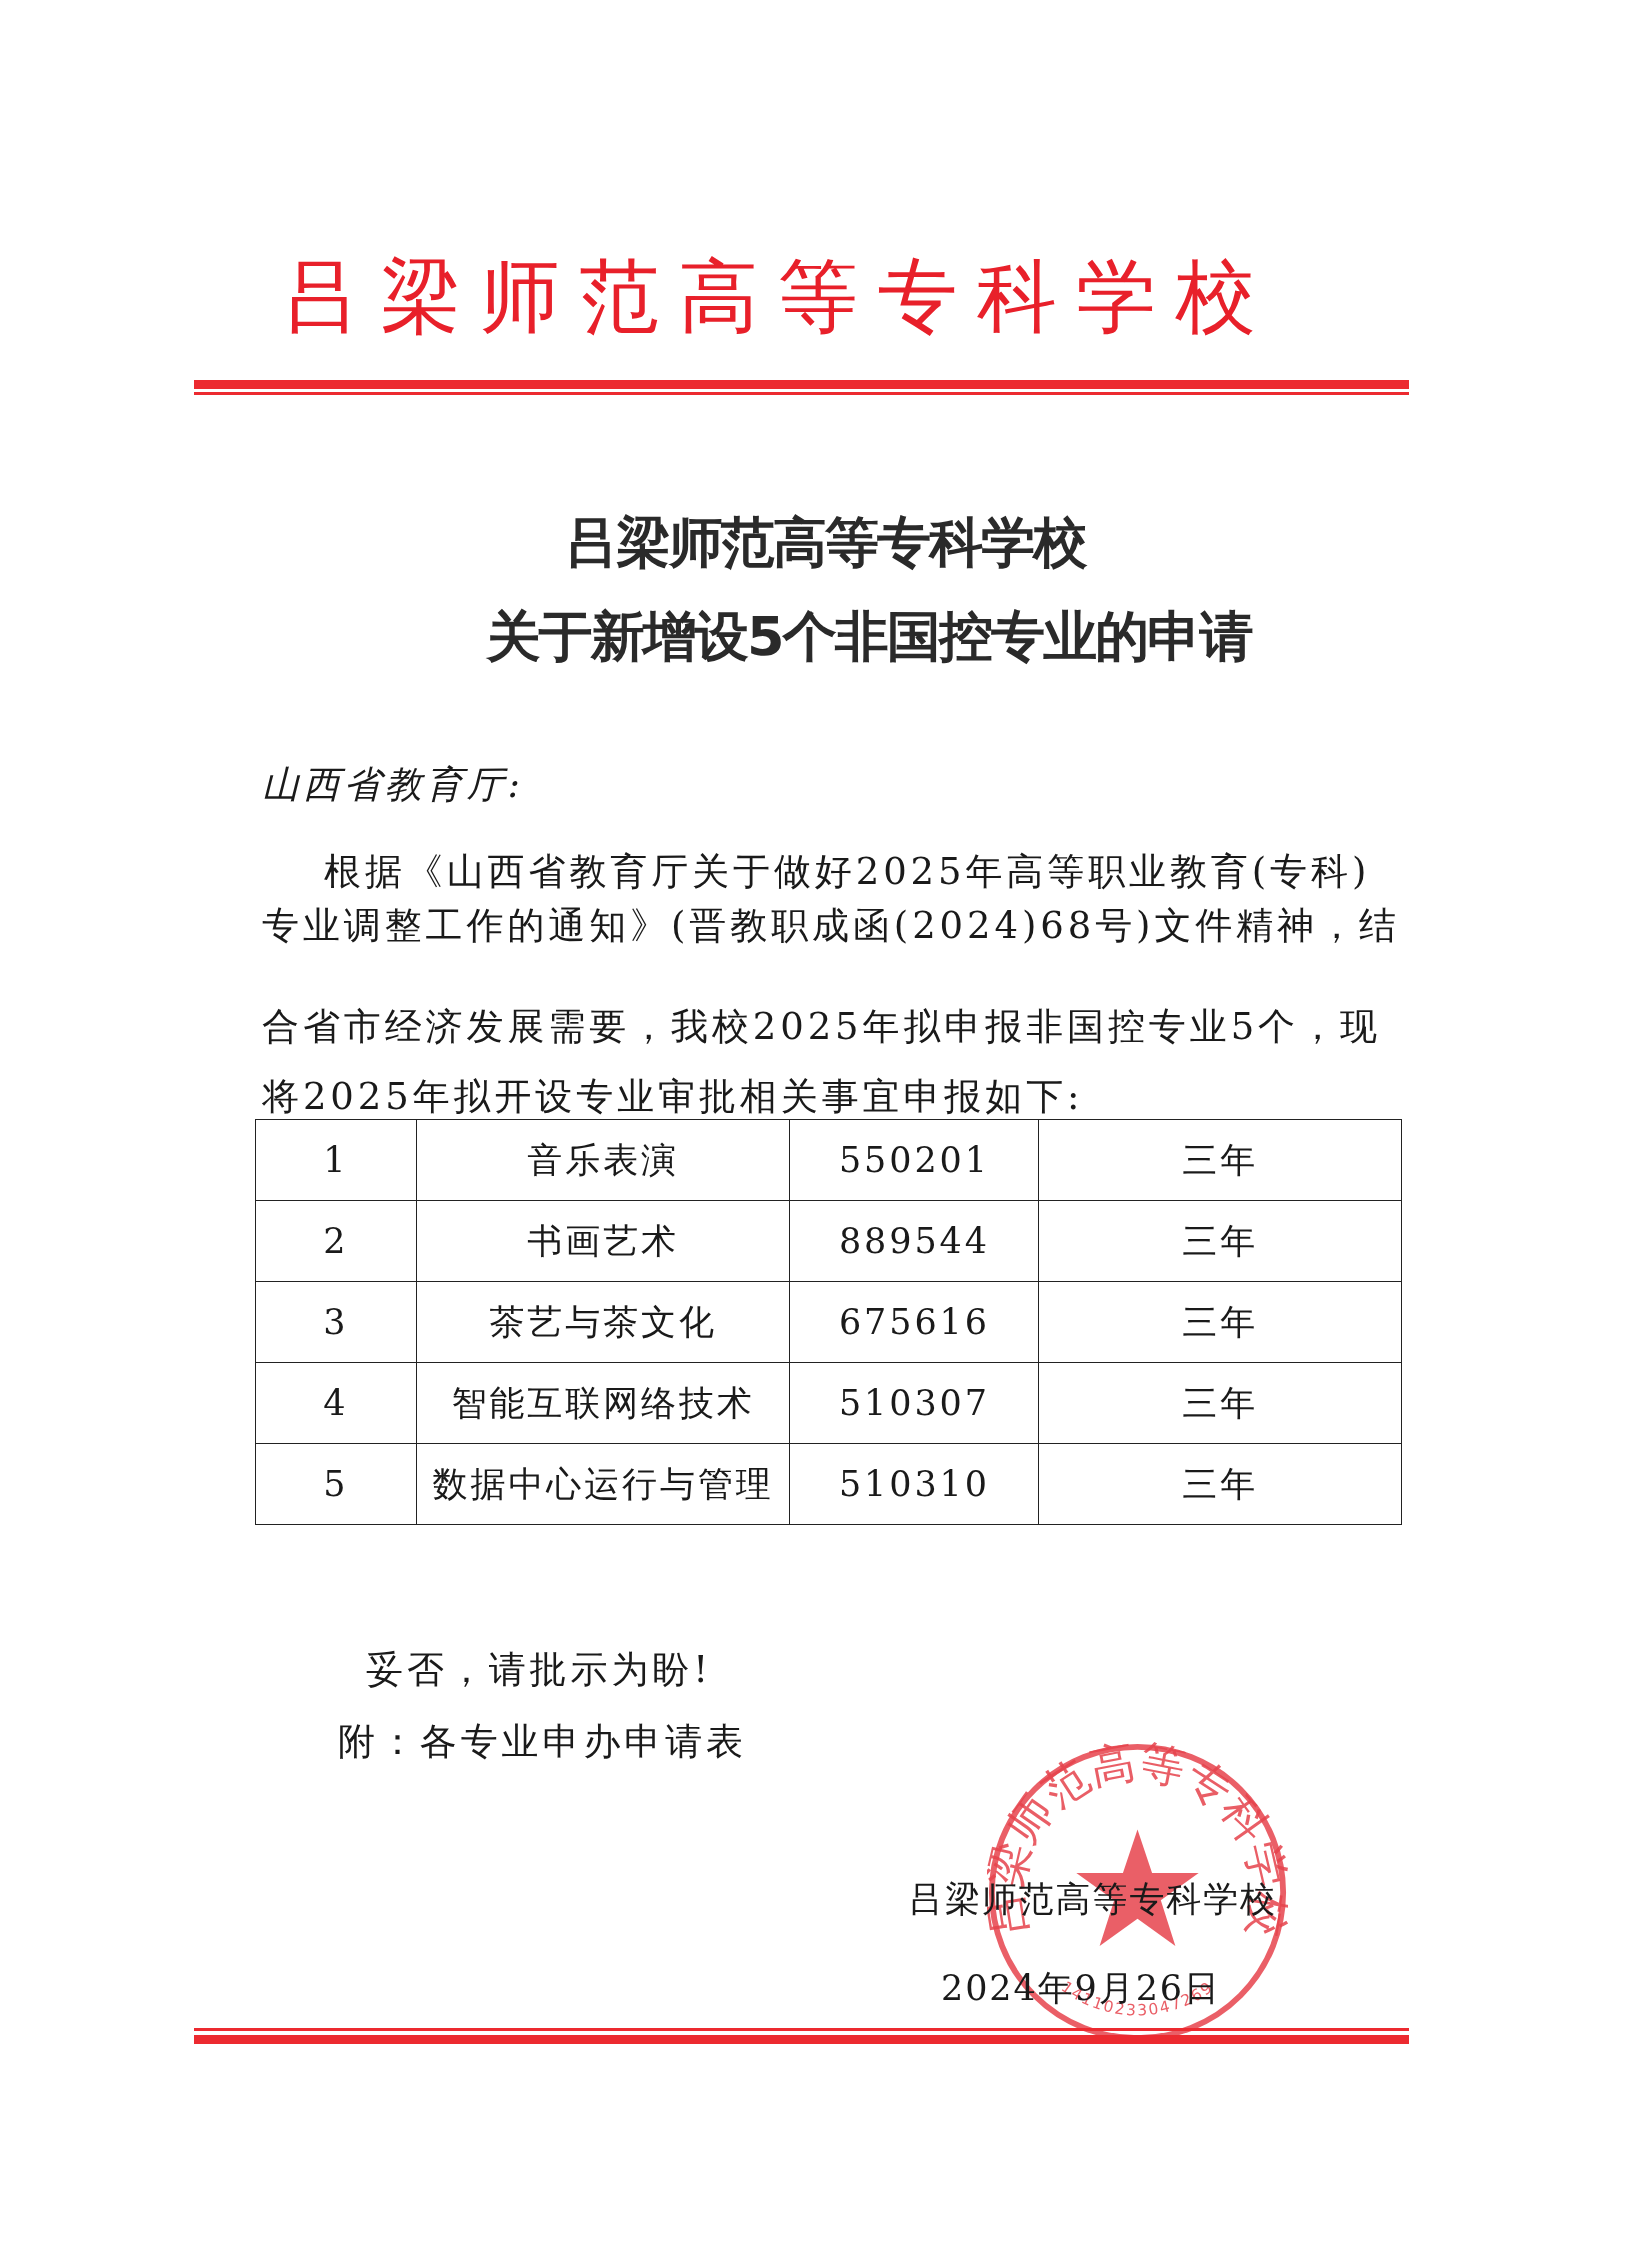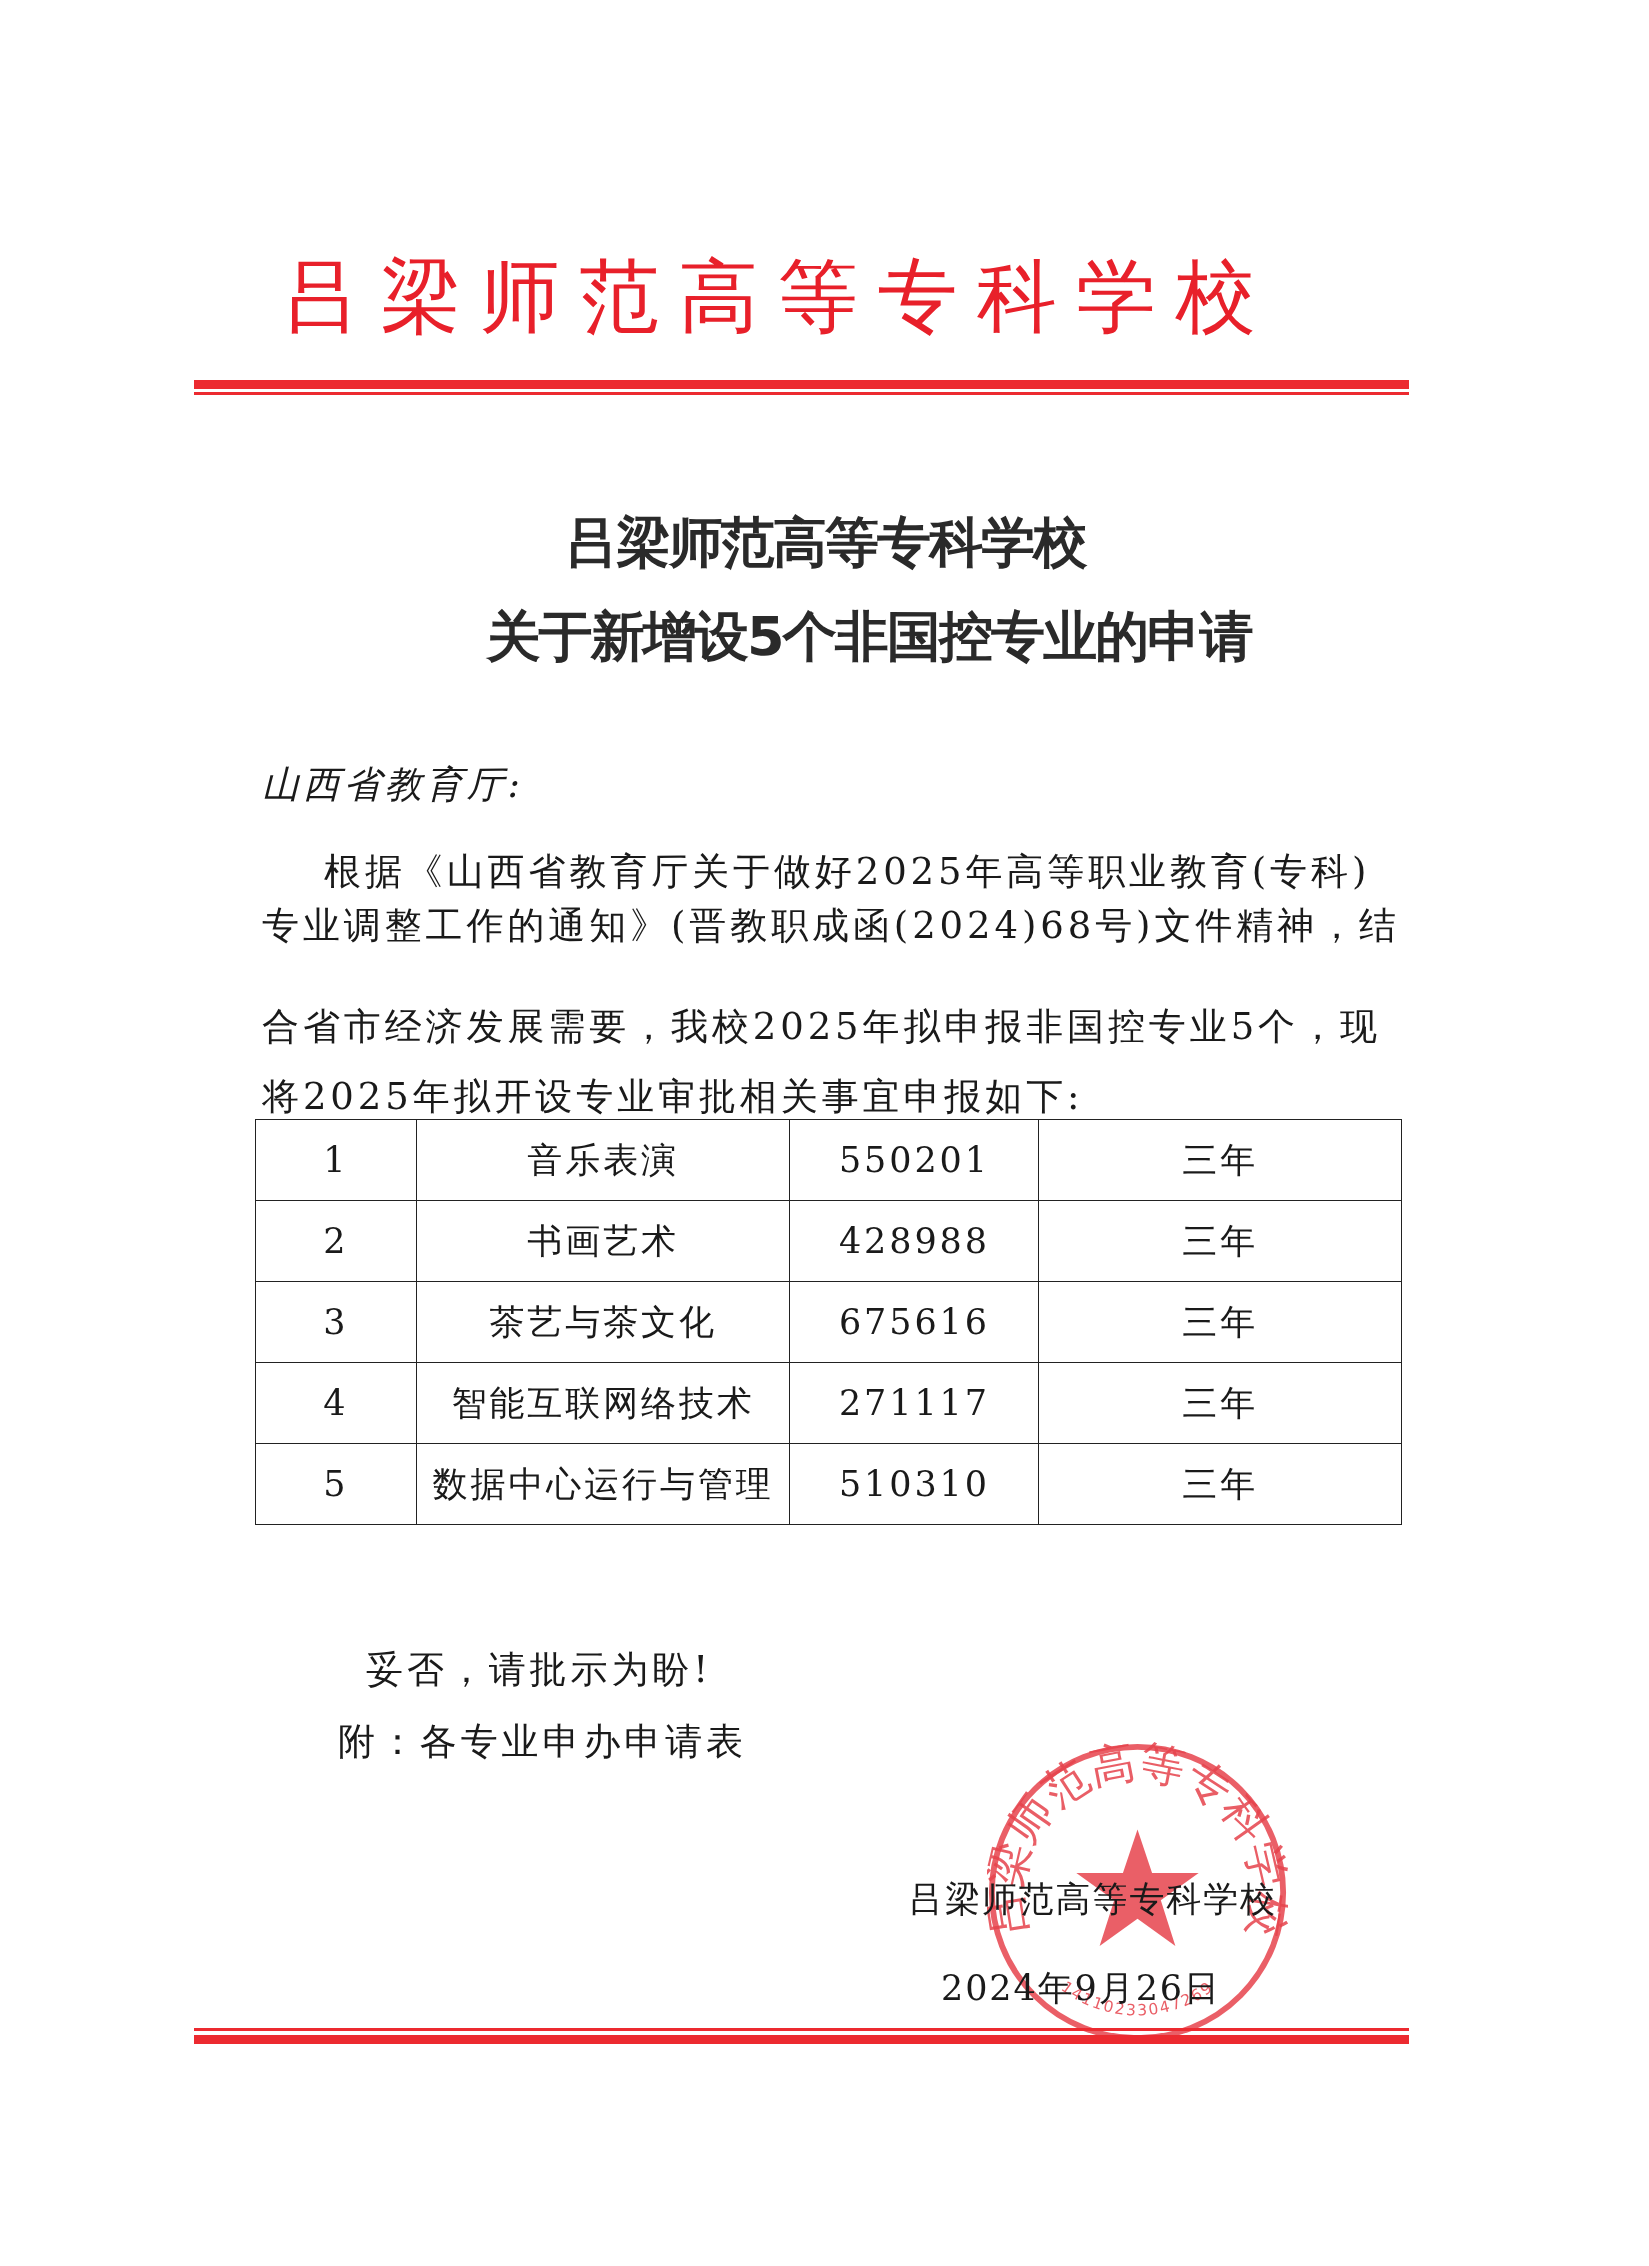--- a/index.html
+++ b/index.html
@@ -46,33 +46,33 @@
   <tbody>
   <tr>
     <td>1</td>
     <td>音乐表演</td>
     <td>550201</td>
     <td>三年</td>
   </tr>
   <tr>
     <td>2</td>
     <td>书画艺术</td>
-    <td>428988</td>
+    <td>889544</td>
     <td>三年</td>
   </tr>
   <tr>
     <td>3</td>
     <td>茶艺与茶文化</td>
     <td>675616</td>
     <td>三年</td>
   </tr>
   <tr>
     <td>4</td>
     <td>智能互联网络技术</td>
-    <td>271117</td>
+    <td>510307</td>
     <td>三年</td>
   </tr>
   <tr>
     <td>5</td>
     <td>数据中心运行与管理</td>
     <td>510310</td>
     <td>三年</td>
   </tr>
 </tbody>
   </table>

